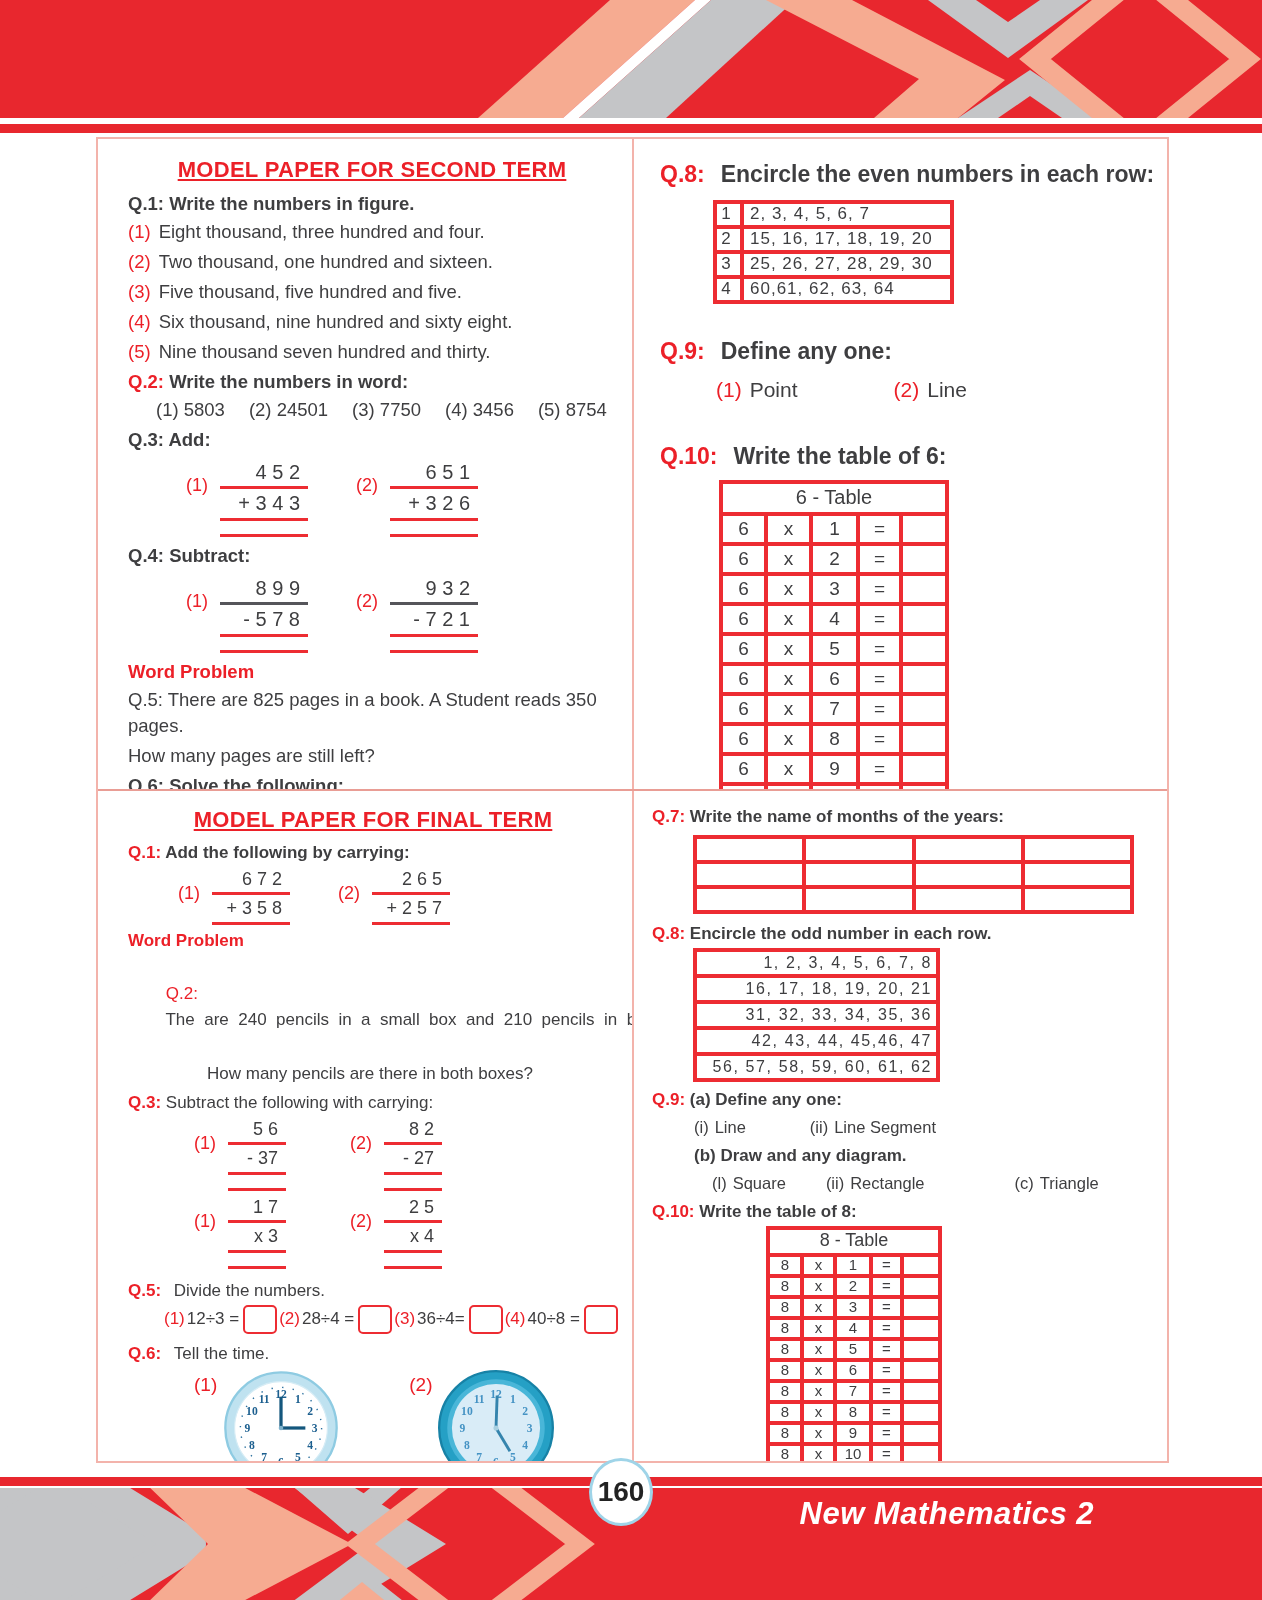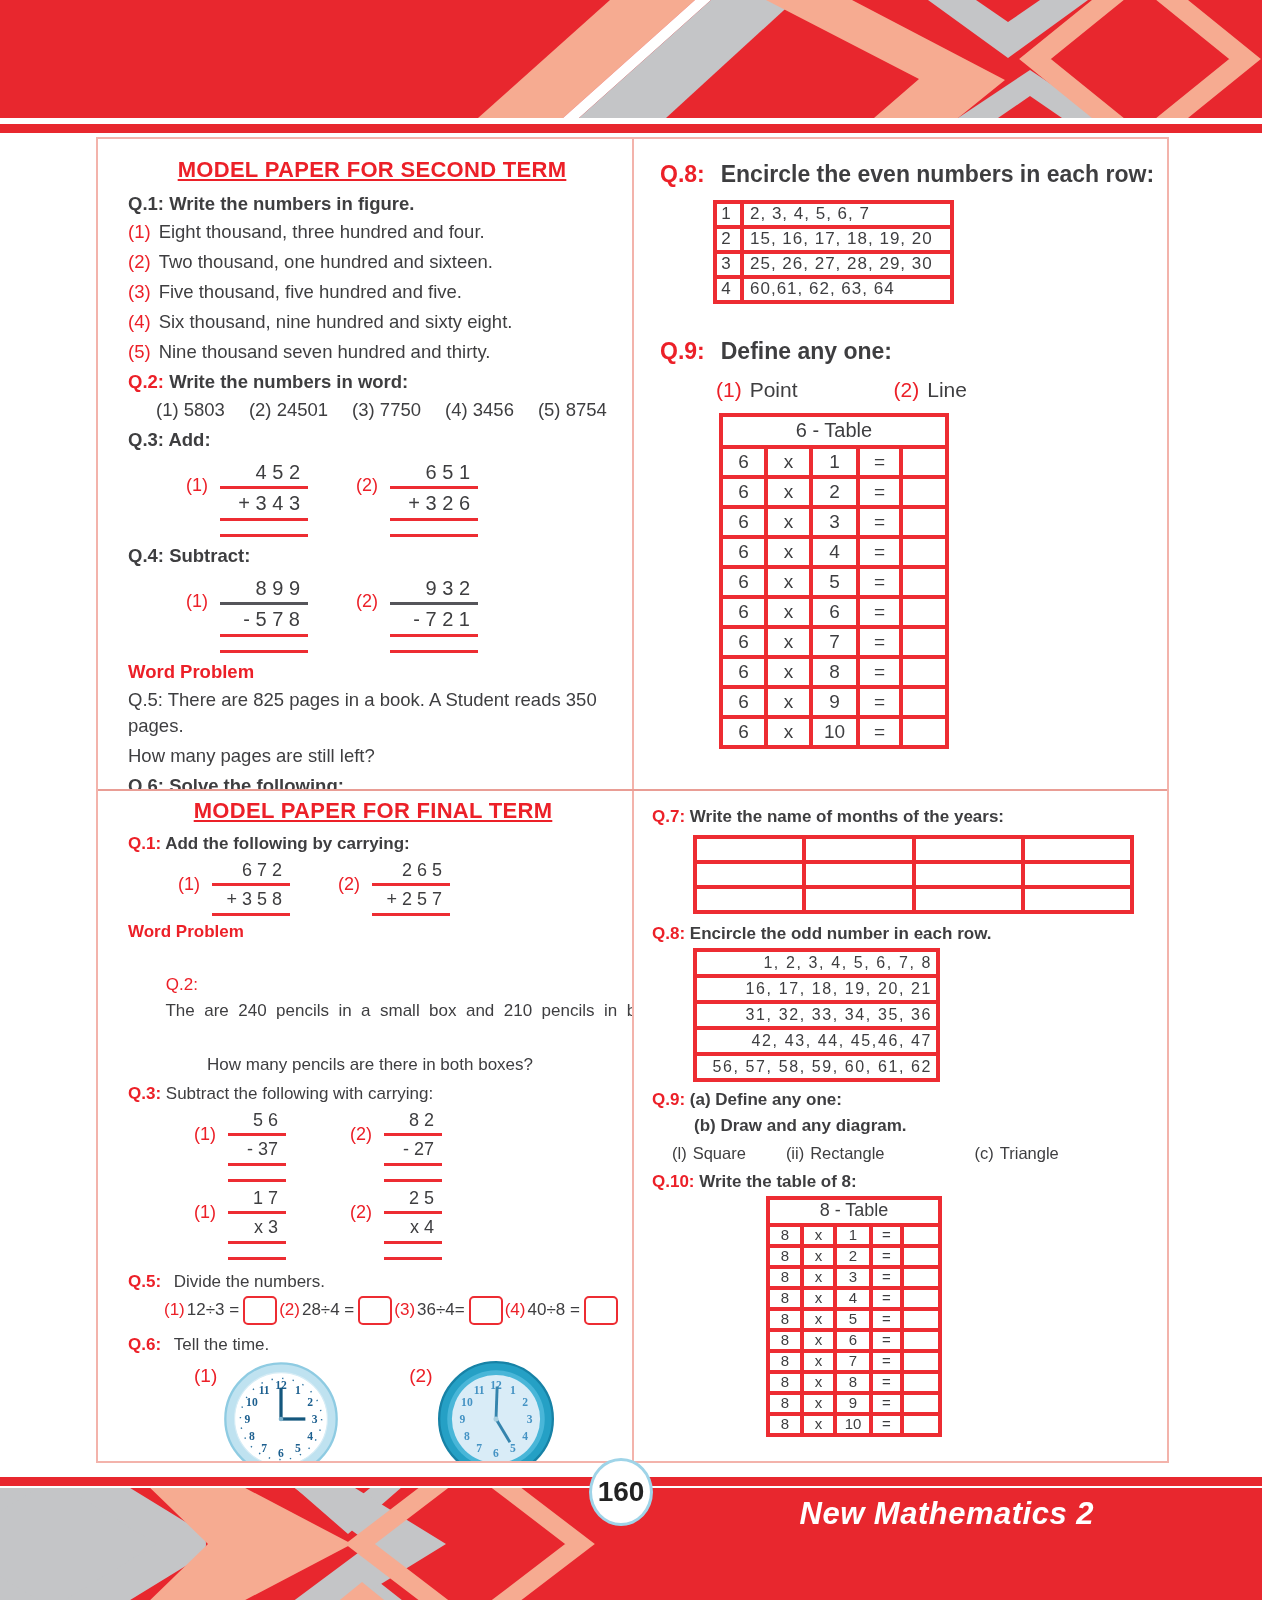--- a/index.html
+++ b/index.html
@@ -22,21 +22,21 @@
         font-weight:bold;font-size:28px;color:#222;z-index:5;}
   .booktitle{position:absolute;right:168px;top:1496px;color:#fff;font-size:31px;font-weight:bold;
         font-style:italic;letter-spacing:0.5px;z-index:5;}
   
   .content{position:absolute;left:96px;top:137px;width:1069px;height:1322px;border:2px solid var(--pink);background:#fff;}
   .vdiv{position:absolute;left:534px;top:0;bottom:0;width:2px;background:var(--pink);}
   .hdiv{position:absolute;left:0;top:650px;width:100%;height:2px;background:#e99d95;}
   .panel{position:absolute;overflow:hidden;}
   .tl{left:0;top:0;width:534px;height:650px;padding:14px 16px 0 30px;box-sizing:border-box;font-size:18.5px;}
   .tr{left:536px;top:0;width:533px;height:650px;padding:12px 10px 0 26px;box-sizing:border-box;}
-  .bl{left:0;top:652px;width:534px;height:670px;padding:3px 14px 0 30px;box-sizing:border-box;font-size:17px;}
+  .bl{left:0;top:652px;width:534px;height:670px;padding:12px 14px 0 30px;box-sizing:border-box;font-size:17px;}
   .br{left:536px;top:652px;width:533px;height:670px;padding:6px 8px 0 18px;box-sizing:border-box;font-size:16.5px;}
   
   .title{color:var(--red);font-weight:bold;font-size:22px;text-align:center;
          text-decoration:underline;margin:4px 0 10px 0;letter-spacing:0.3px;}
   .qh{font-weight:bold;color:var(--ink);margin:6px 0 4px 0;}
   .ql{font-weight:bold;}
   .redtx{color:var(--red);}
   .item{margin:4px 0;line-height:26px;}
   .inum{color:var(--red);margin-right:8px;}
   .pre{white-space:pre;}
@@ -210,20 +210,23 @@
           </div>
       </div>
 
       <p class="bigq" style="margin-top:34px">
         <span class="ql redtx">Q.9:</span><span>Define any one:</span>
       </p>
       <p class="item" style="margin:12px 0 0 56px;font-size:21px">
         <span class="inum" style="font-size:21px">(1)</span><span style="margin-right:96px">Point</span><span class="inum" style="font-size:21px">(2)</span><span>Line</span>
       </p>
 
+      <p class="bigq" style="margin-top:40px">
+        <span class="ql redtx">Q.10:</span><span>Write the table of 6:</span>
+      </p>
       <div class="xtable t6">
         <div class="xt-title">6 - Table</div>
         <div class="xtrow">
             <span class="c">6</span>
             <span class="c">x</span>
             <span class="c">1</span>
             <span class="c">=</span>
             <span class="c"></span>
           </div>
         <div class="xtrow">
@@ -463,22 +466,25 @@
         <div class="orow">16, 17, 18, 19, 20, 21</div>
         <div class="orow">31, 32, 33, 34, 35, 36</div>
         <div class="orow">42, 43, 44, 45,46, 47</div>
         <div class="orow">56, 57, 58, 59, 60, 61, 62</div>
       </div>
 
       <p class="qh" style="font-size:17px;margin-top:8px">
         <span class="ql redtx">Q.9:</span>
         <span>(a) Define any one:</span>
       </p>
+      <p class="item" style="margin-left:42px">
+        <span style="margin-right:6px">(i)</span><span style="margin-right:64px">Line</span><span style="margin-right:6px">(ii)</span><span>Line Segment</span>
+      </p>
       <p class="qh" style="font-size:17px;margin:6px 0 4px 42px">(b) Draw and any diagram.</p>
-      <p class="item" style="margin-left:20px">
+      <p class="item" style="margin-left:60px">
         <span style="margin-right:6px">(l)</span><span style="margin-right:40px">Square</span><span style="margin-right:6px">(ii)</span><span style="margin-right:90px">Rectangle</span><span style="margin-right:6px">(c)</span><span>Triangle</span>
       </p>
 
       <p class="qh" style="font-size:17px;margin-top:6px">
         <span class="ql redtx">Q.10:</span>
         <span>Write the table of 8:</span>
       </p>
       <div class="xtable t8">
         <div class="xt-title">8 - Table</div>
         <div class="xtrow">

